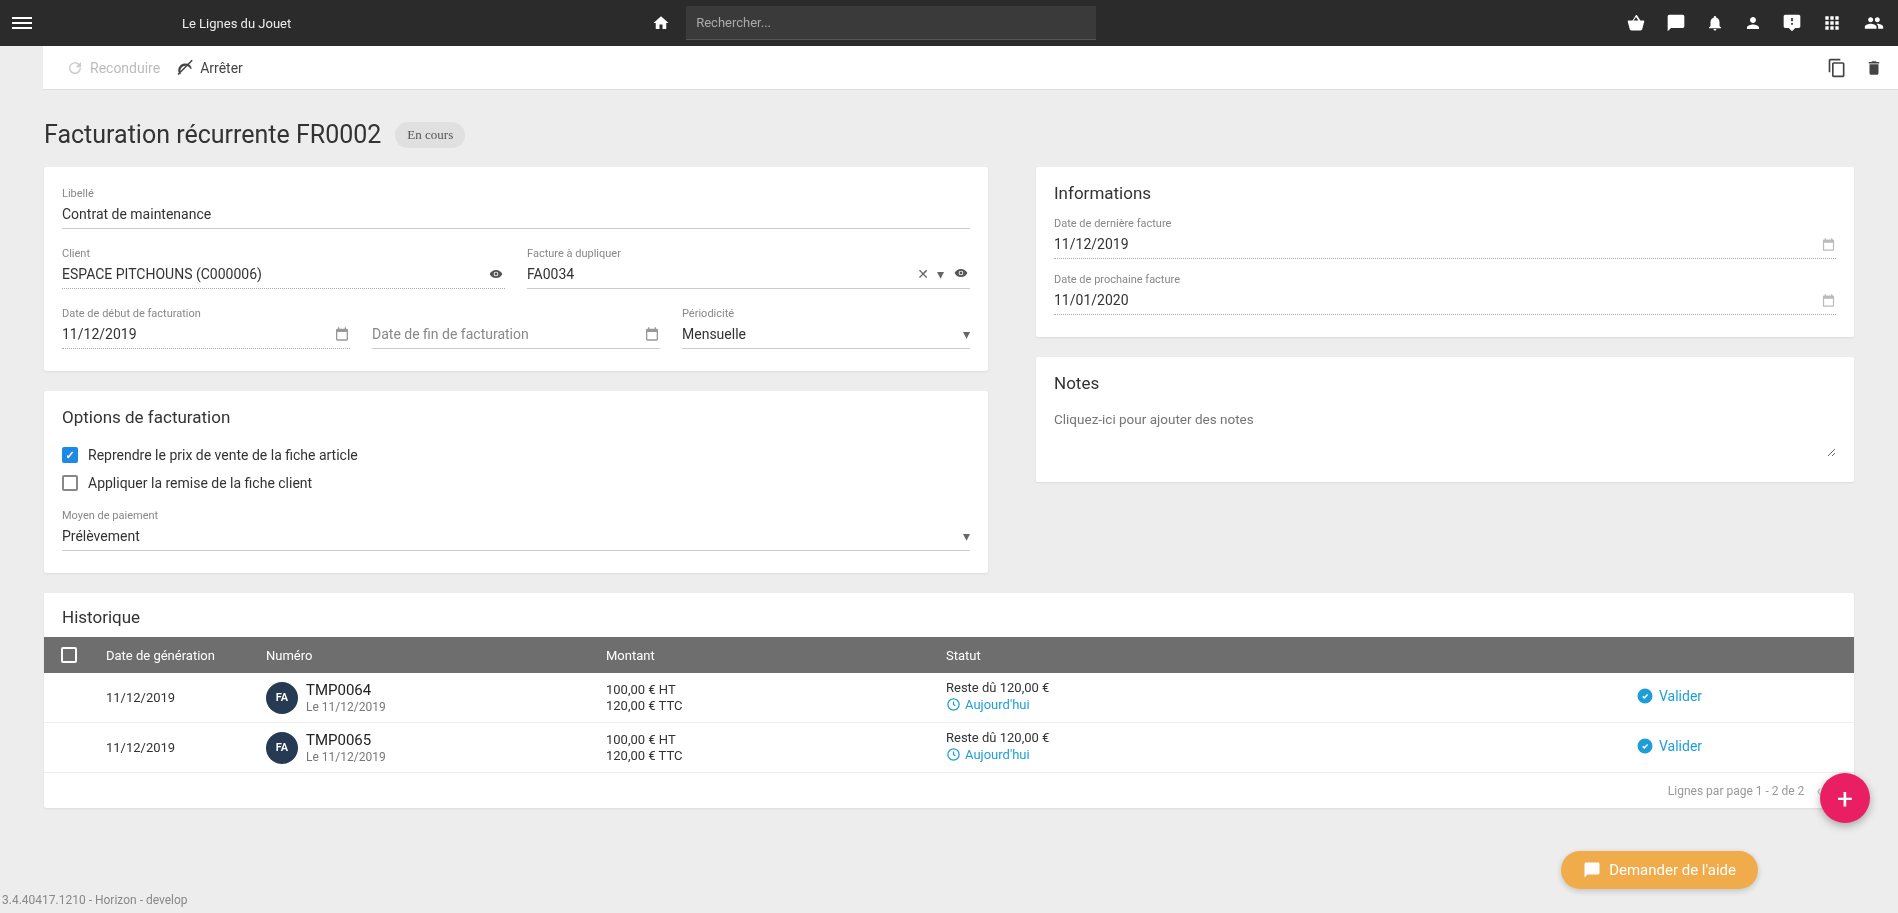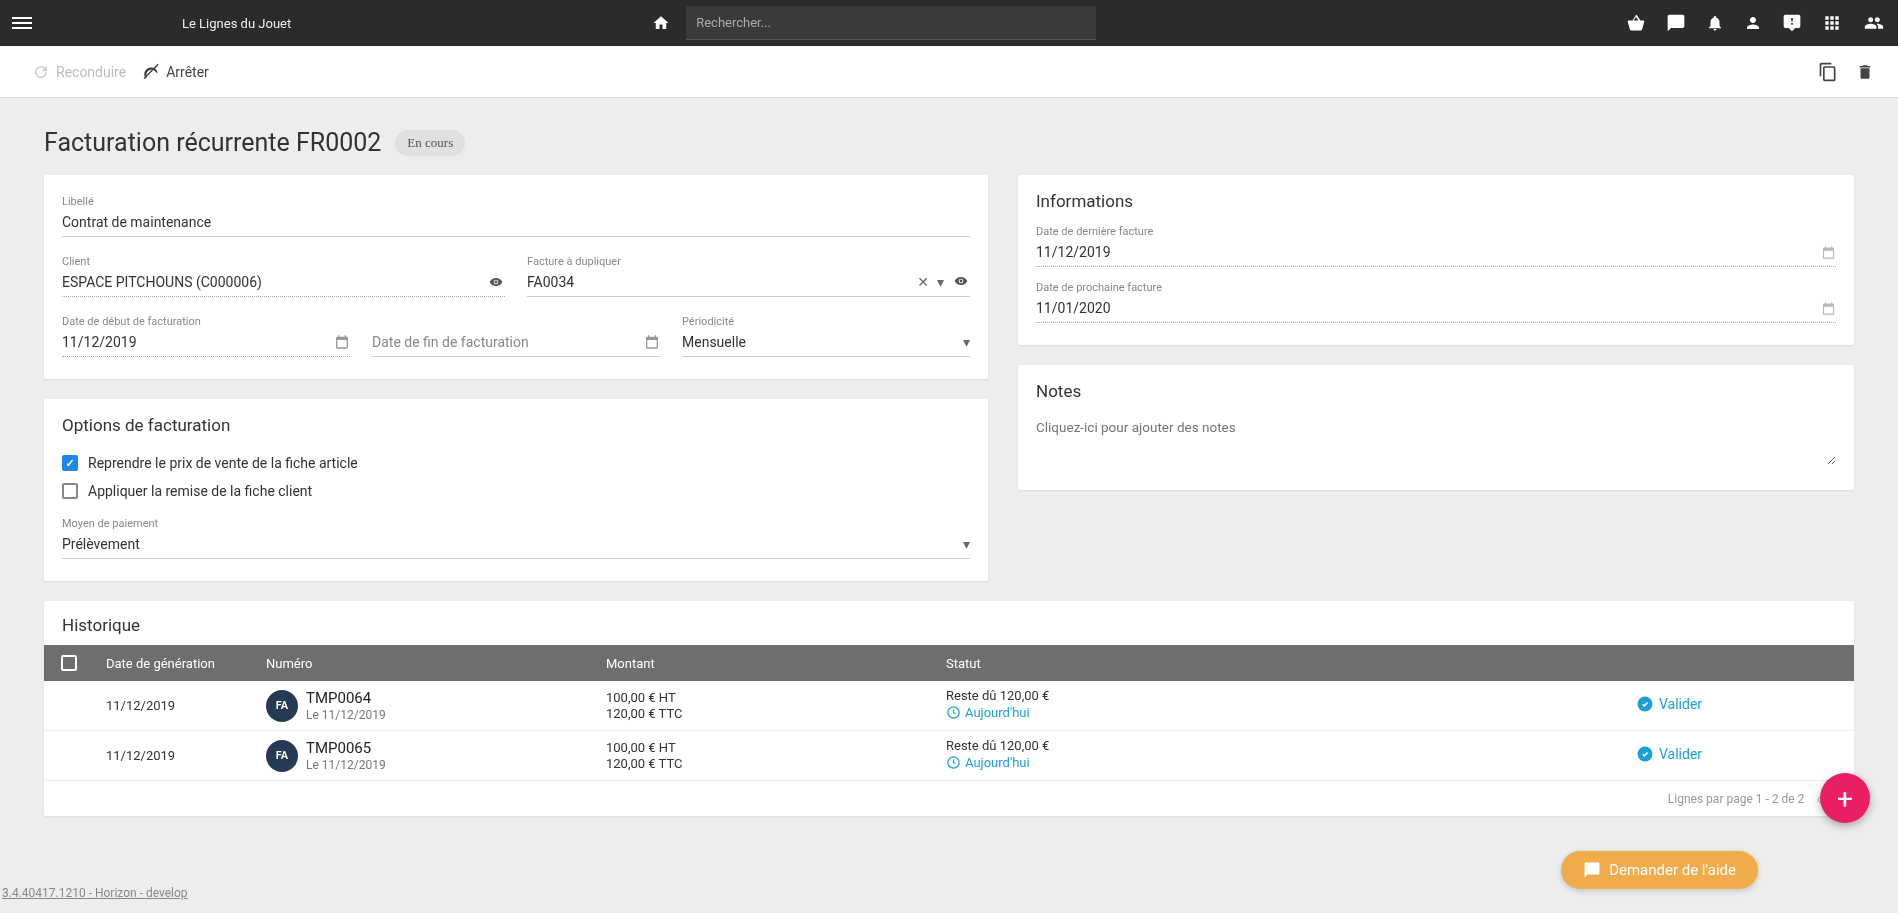--- a/index.html
+++ b/index.html
@@ -12,33 +12,33 @@
 .brand { margin-left: 150px; font-size: 13px; color: #eee; }
 .home-btn { margin-left: 360px; color: #fff; font-size: 18px; cursor: pointer; }
 .search-wrap { flex: 1; margin: 0 15px; max-width: 410px; }
 .search-input { width: 100%; background: #3a3a3a; border: none; color: #ccc; padding: 9px 10px; font-size: 13px; border-bottom: 1px solid #555; }
 .search-input::placeholder { color: #aaa; }
 .spacer-flex { flex: 1; }
 .top-icons { display: flex; gap: 20px; align-items: center; }
 .top-icon { color: #fff; font-size: 18px; cursor: pointer; }
 
 
-.actionbar { background: #fff; height: 52px; display: flex; align-items: center; padding: 0 24px; border-bottom: 1px solid #ddd; }
+.actionbar { background: #fff; height: 44px; display: flex; align-items: center; padding: 0 15px; border-bottom: 1px solid #ddd; margin-left: 43px; }
 .action-btn { display: flex; align-items: center; gap: 6px; padding: 6px 8px; font-size: 14px; cursor: pointer; color: #444; }
 .action-btn.disabled { color: #bbb; cursor: default; }
 .action-right { margin-left: auto; display: flex; gap: 18px; }
 .icon-sm { display: inline-flex; width: 18px; height: 18px; }
 
 
 .page { padding: 30px 44px 60px; }
 .title-row { display: flex; align-items: center; gap: 14px; margin-bottom: 18px; }
 .page-title { font-size: 25px; font-weight: 400; color: #333; }
 .chip { background: #e0e0e0; color: #555; font-size: 13px; padding: 5px 12px; border-radius: 14px; font-family: Liberation Serif, serif; }
 
-.cols { display: flex; gap: 30px; }
+.cols { display: flex; gap: 48px; }
 .col-main { flex: 0 0 944px; display: flex; flex-direction: column; gap: 20px; }
 .col-side { flex: 1; display: flex; flex-direction: column; gap: 20px; }
 
 .card { background: #fff; border-radius: 2px; box-shadow: 0 1px 2px rgba(0,0,0,0.08); padding: 12px 18px 22px; }
 .card-title { font-size: 17px; font-weight: 400; color: #333; margin-bottom: 6px; padding-top: 4px; }
 .card.densed .card-title { margin-bottom: 14px; }
 
 .field { position: relative; margin-top: 8px; }
 .field-label { font-size: 11px; color: #888; display: block; margin-bottom: 2px; }
 .field-value { font-size: 14px; color: #333; padding: 4px 0 6px; border-bottom: 1px solid #ccc; display: flex; align-items: center; }
@@ -80,21 +80,21 @@
 .today { color: #1e9ed8; font-size: 13px; display: inline-flex; align-items: center; gap: 4px; }
 .valider { color: #1e9ed8; font-size: 14px; display: inline-flex; align-items: center; gap: 5px; cursor: pointer; }
 
 .hist-foot { display: flex; align-items: center; justify-content: flex-end; padding: 8px 16px; font-size: 12px; color: #999; gap: 12px; }
 .hist-foot .nav { color: #bbb; cursor: pointer; font-size: 16px; }
 
 
 .fab { position: fixed; right: 28px; bottom: 90px; width: 50px; height: 50px; border-radius: 50%; background: #e91e63; color: #fff; font-size: 28px; display: flex; align-items: center; justify-content: center; cursor: pointer; box-shadow: 0 3px 8px rgba(0,0,0,0.3); }
 .help-btn { position: fixed; right: 140px; bottom: 24px; background: #f0a63c; color: #fff; font-size: 15px; padding: 10px 22px; border-radius: 20px; cursor: pointer; display: flex; align-items: center; gap: 8px; box-shadow: 0 2px 6px rgba(0,0,0,0.2); opacity: 0.92; }
 
-.footer-ver { position: fixed; left: 2px; bottom: 13px; font-size: 12px; color: #888; text-decoration: underline; }
+.footer-ver { position: fixed; left: 2px; bottom: 6px; font-size: 12px; color: #888; }
 
 svg { display: block; }
 </style>
 </head>
 <body>
 
 <div class="topbar">
   <div class="hamburger">
       <span></span>
       <span></span>

